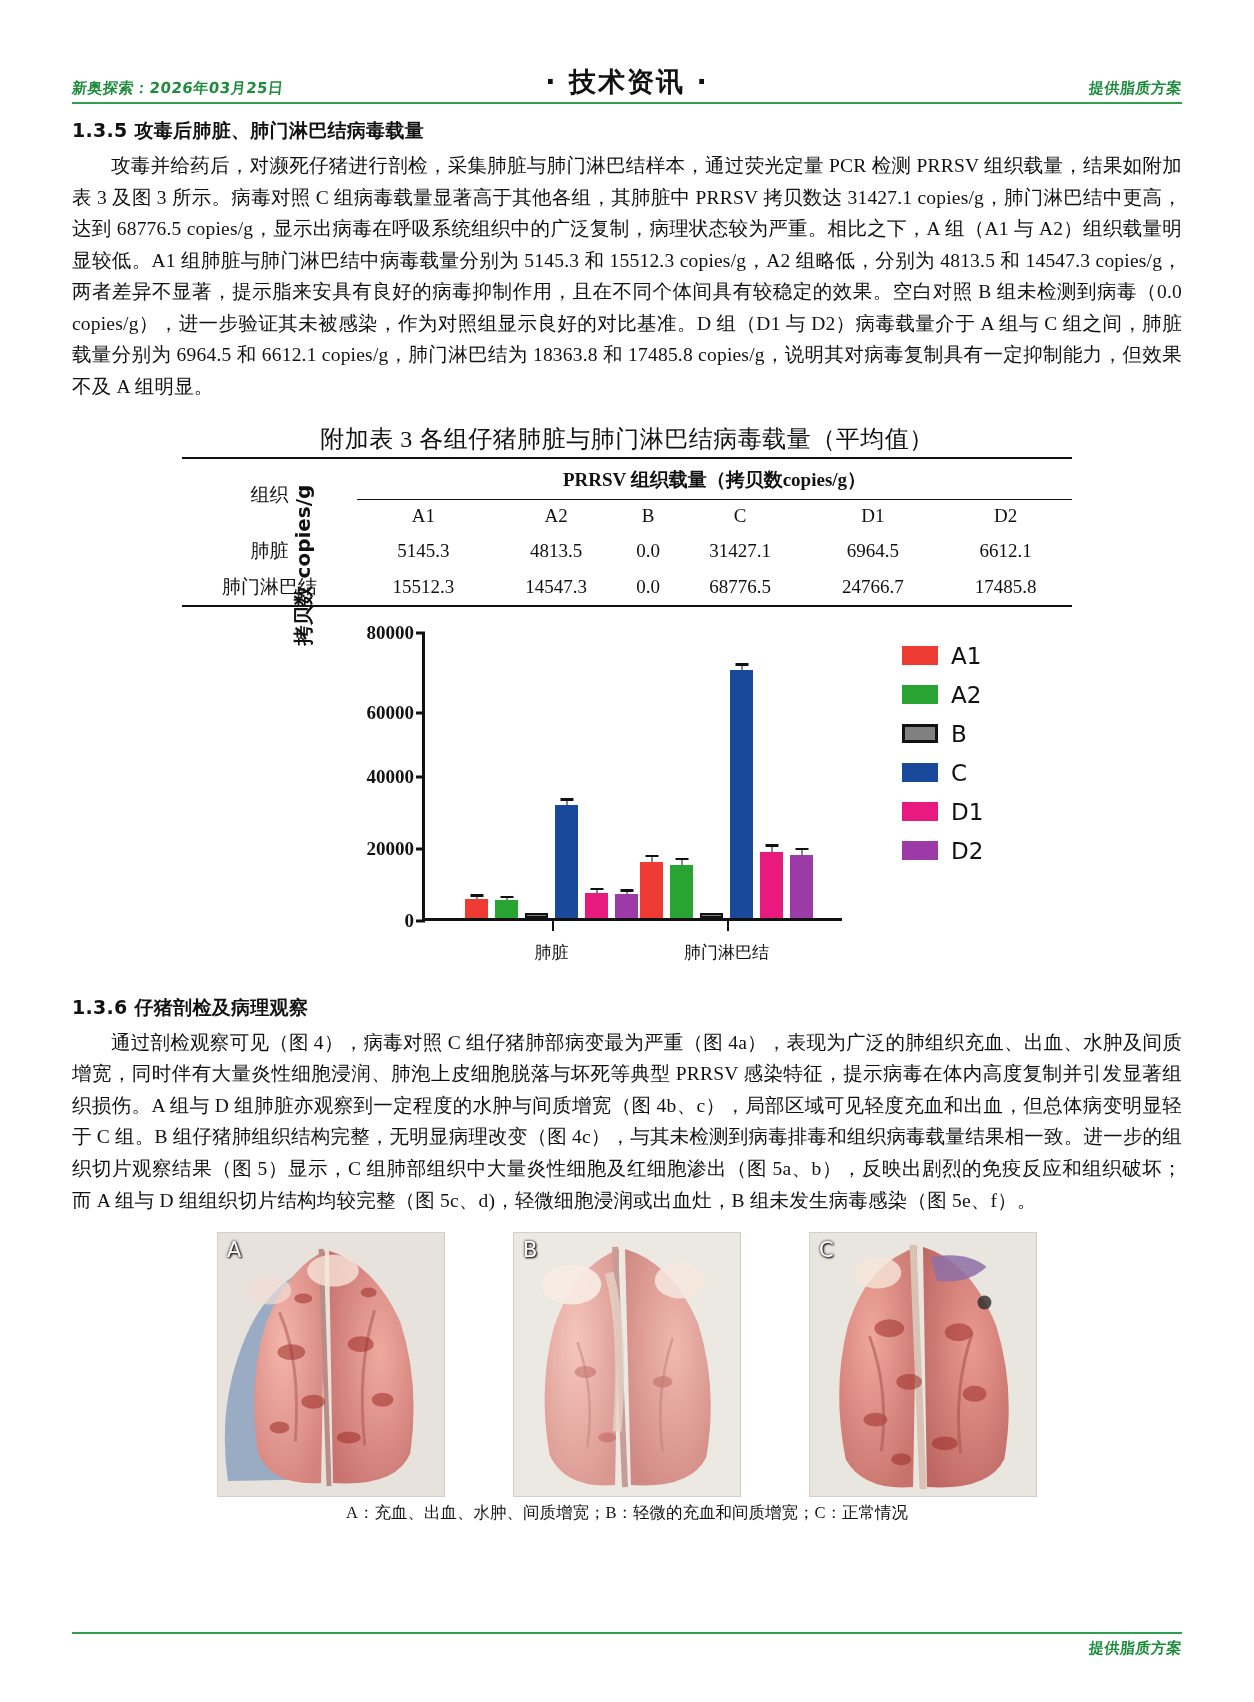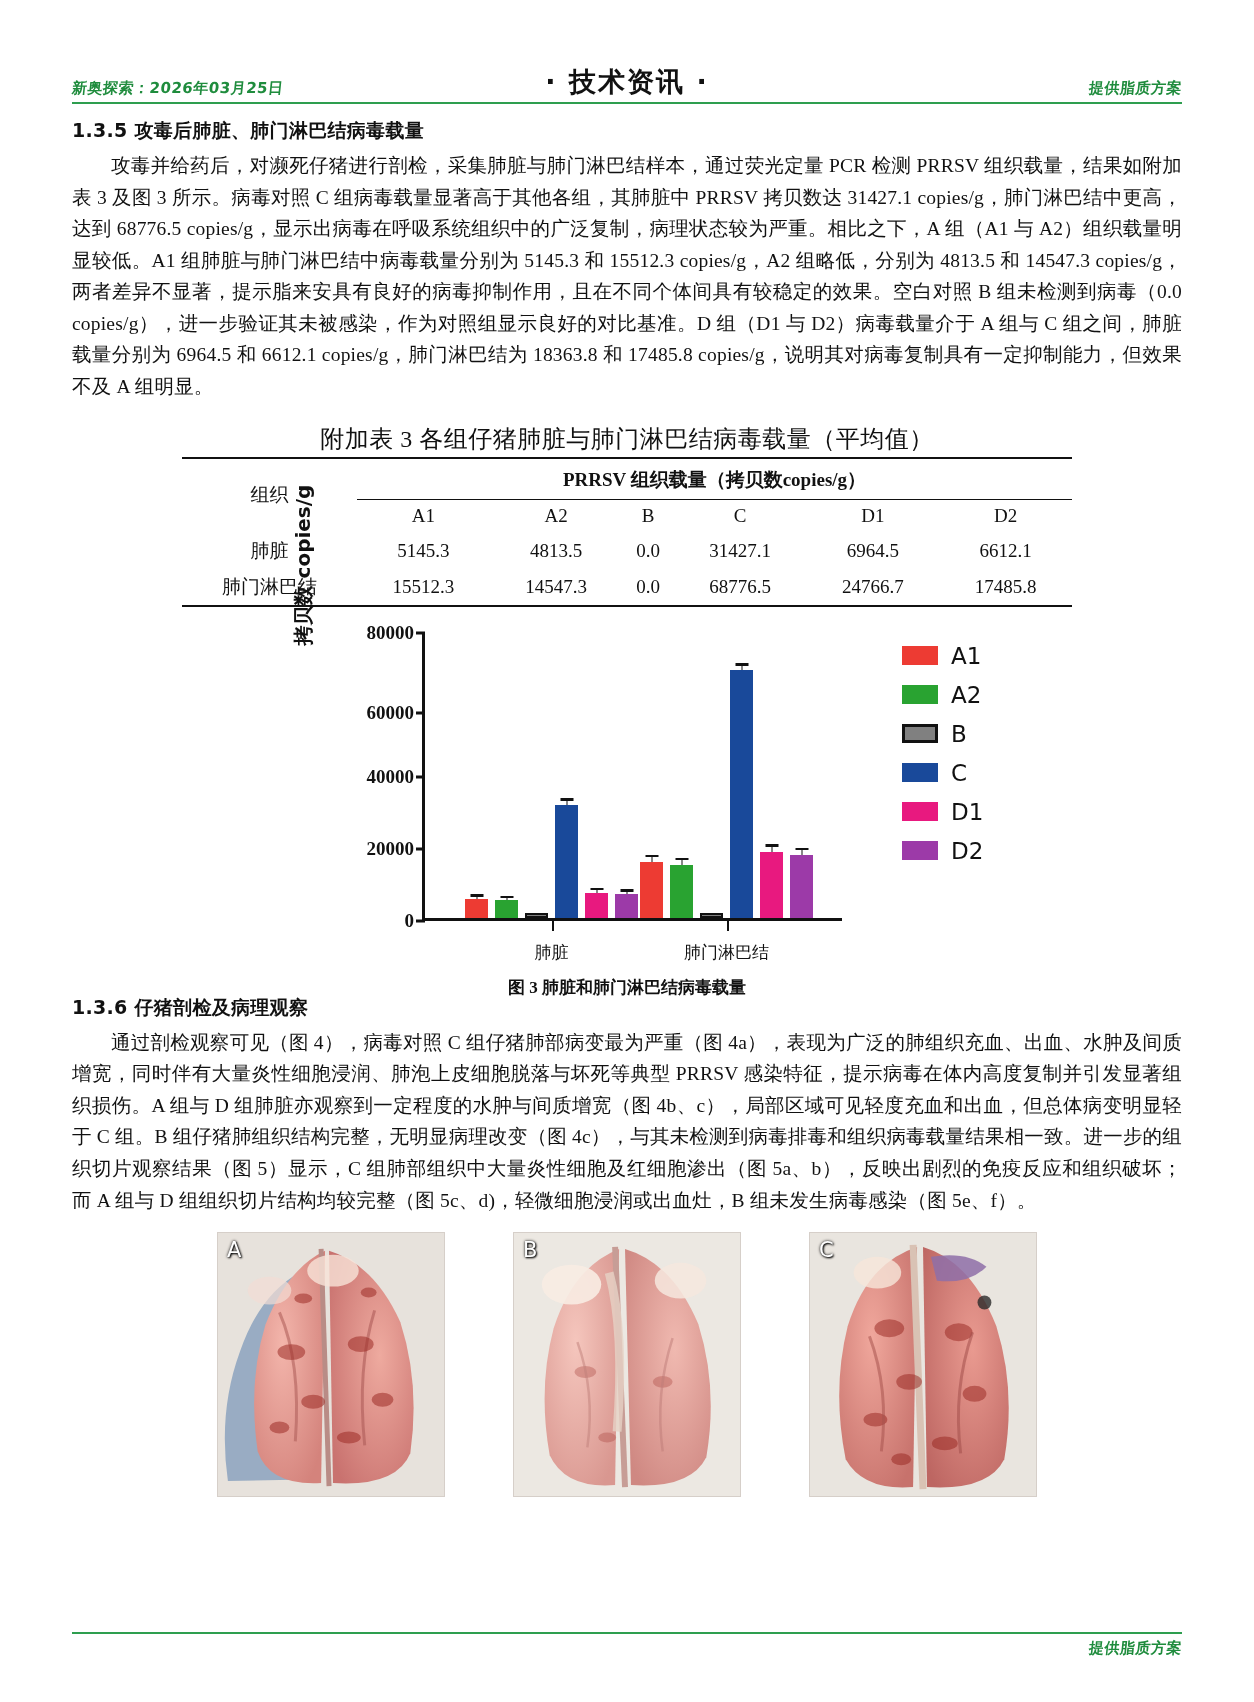--- a/index.html
+++ b/index.html
@@ -447,21 +447,20 @@
           <div class="legend-item">
             <span class="legend-swatch" style="background: rgb(232, 25, 127);"></span>
             <span class="legend-label">D1</span>
           </div>
           <div class="legend-item">
             <span class="legend-swatch" style="background: rgb(156, 58, 168);"></span>
             <span class="legend-label">D2</span>
           </div>
         </div>
     </div>
-    <div class="fig-caption">图 3  肺脏和肺门淋巴结病毒载量</div>
   </div>
 
   <h2 class="section-title">1.3.6 仔猪剖检及病理观察</h2>
   <p class="para">通过剖检观察可见（图 4），病毒对照 C 组仔猪肺部病变最为严重（图 4a），表现为广泛的肺组织充血、出血、水肿及间质增宽，同时伴有大量炎性细胞浸润、肺泡上皮细胞脱落与坏死等典型 PRRSV 感染特征，提示病毒在体内高度复制并引发显著组织损伤。A 组与 D 组肺脏亦观察到一定程度的水肿与间质增宽（图 4b、c），局部区域可见轻度充血和出血，但总体病变明显轻于 C 组。B 组仔猪肺组织结构完整，无明显病理改变（图 4c），与其未检测到病毒排毒和组织病毒载量结果相一致。进一步的组织切片观察结果（图 5）显示，C 组肺部组织中大量炎性细胞及红细胞渗出（图 5a、b），反映出剧烈的免疫反应和组织破坏；而 A 组与 D 组组织切片结构均较完整（图 5c、d)，轻微细胞浸润或出血灶，B 组未发生病毒感染（图 5e、f）。</p>
 
   <div class="photo-row">
 
     <div class="photo">
       <span class="tag">A</span>
       <svg class="lung-svg" viewBox="0 0 228 265" preserveAspectRatio="none">
@@ -556,18 +555,19 @@
           <ellipse cx="92" cy="228" rx="10" ry="6"></ellipse>
         </g>
         <circle cx="176" cy="70" r="7" fill="#2b2b2b" opacity="0.8"></circle>
         <path d="M60 104 Q80 158 72 220" stroke="#a7534e" stroke-width="3" fill="none" opacity="0.55"></path>
         <path d="M164 100 Q144 158 152 222" stroke="#a34f4a" stroke-width="3" fill="none" opacity="0.55"></path>
       </svg>
     </div>
 
   </div>
 
+  <div class="fig4-sub">A：充血、出血、水肿、间质增宽；B：轻微的充血和间质增宽；C：正常情况</div>
 
 </div>
 
 <div class="page-footer">
   <span class="footer-text">提供脂质方案</span>
 </div>
 
 </body></html>

